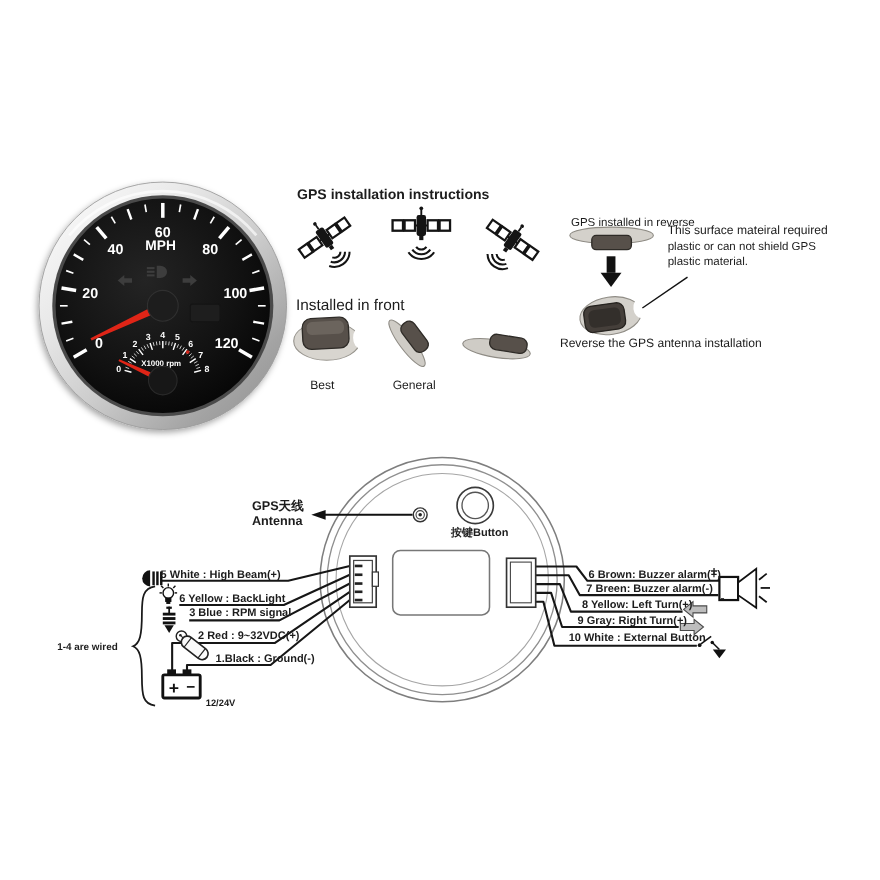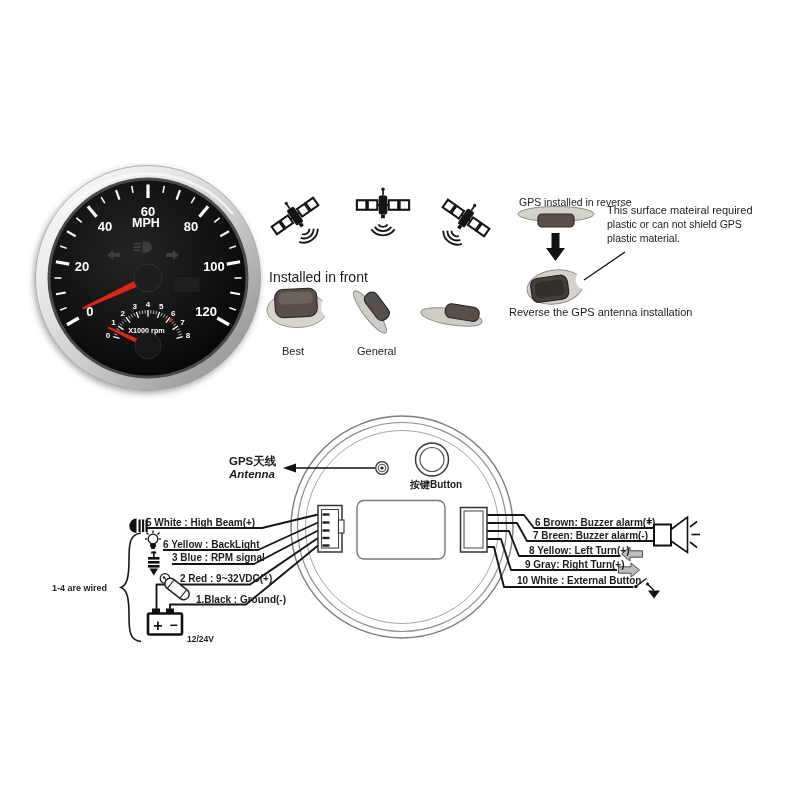--- a/index.html
+++ b/index.html
@@ -333,33 +333,34 @@
   <polygon points="639.5,570 631,563 631,566.8 618.5,566.8 618.5,573.2 631,573.2 631,577" fill="#bdbdbd" stroke="#4a4a4a" stroke-width="1"></polygon>
   <g>
     <circle cx="636" cy="586.5" r="1.7" fill="#111"></circle>
     <line x1="637" y1="585.5" x2="646.5" y2="578.5" stroke="#111" stroke-width="1.4"></line>
     <circle cx="647.5" cy="584" r="1.6" fill="#111"></circle>
     <line x1="648" y1="584.5" x2="654" y2="590.5" stroke="#111" stroke-width="1.4"></line>
   </g>
   <polygon points="648,590.5 660,590.5 654,598.5" fill="#111"></polygon>
 </svg>
 
+<div class="t b" style="left:270px;top:170px;font-size:12.8px;">GPS installation instructions</div>
 
 <div class="t" style="left:269px;top:269px;font-size:14px;">Installed in front</div>
 <div class="t" style="left:282px;top:345px;font-size:11px;">Best</div>
 <div class="t" style="left:357px;top:345px;font-size:11px;">General</div>
 
 <div class="t" style="left:519px;top:185px;font-size:10.5px;margin-top:11px;">GPS installed in reverse</div>
 <div class="t" style="left:607px;top:204px;font-size:11px;">This surface mateiral required</div>
 <div class="t" style="left:607px;top:218px;font-size:10.5px;">plastic or can not shield GPS</div>
 <div class="t" style="left:607px;top:232px;font-size:10.5px;">plastic material.</div>
 <div class="t" style="left:509px;top:306px;font-size:11px;">Reverse the GPS antenna installation</div>
 
 <div class="t b" style="left:229px;top:455px;font-size:11.5px;">GPS天线</div>
-<div class="t b" style="left:229px;top:468px;font-size:11.5px;font-style:italic;">Antenna</div>
+<div class="t b" style="left:229px;top:468px;font-size:11.5px;">Antenna</div>
 <div class="t b" style="left:410px;top:479px;font-size:10px;">按键Button</div>
 
 <div class="t b" style="left:146px;top:517px;font-size:10px;">5 White : High Beam(+)</div>
 <div class="t b" style="left:163px;top:539px;font-size:10px;">6 Yellow : BackLight</div>
 <div class="t b" style="left:172px;top:552px;font-size:10px;">3 Blue : RPM signal</div>
 <div class="t b" style="left:180px;top:573px;font-size:10px;">2 Red : 9~32VDC(+)</div>
 <div class="t b" style="left:196px;top:594px;font-size:10px;">1.Black : Ground(-)</div>
 
 <div class="t b" style="left:535px;top:517px;font-size:10px;">6 Brown: Buzzer alarm(+)</div>
 <div class="t b" style="left:533px;top:530px;font-size:10px;">7 Breen: Buzzer alarm(-)</div>

